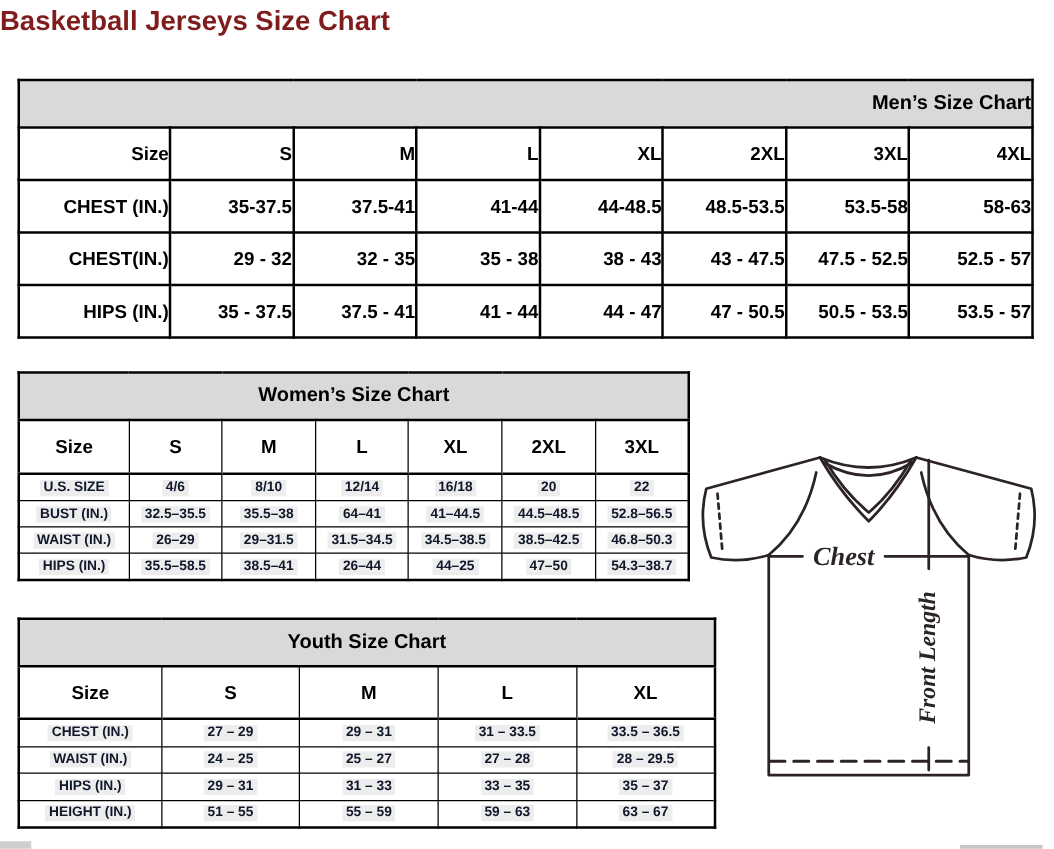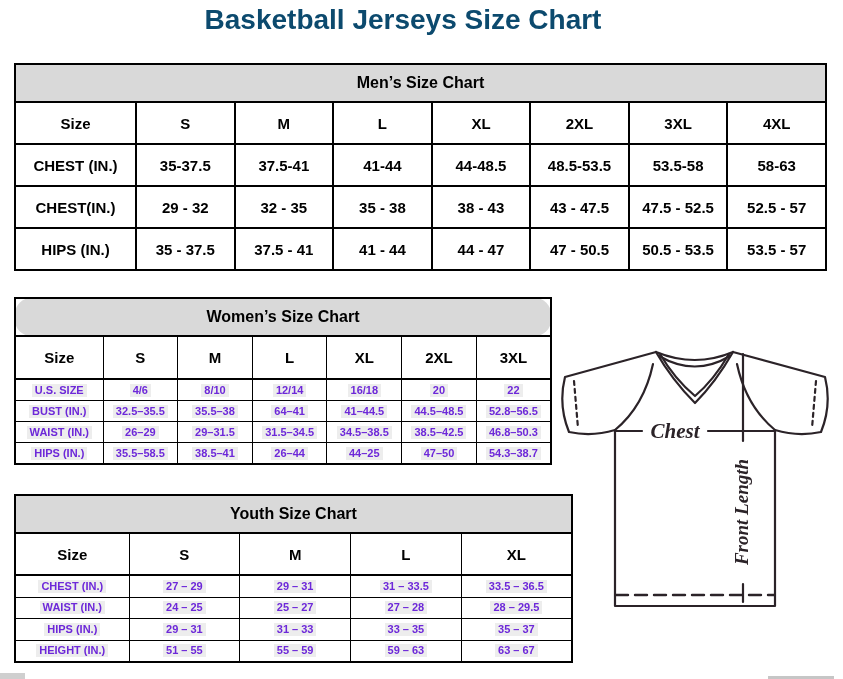--- a/index.html
+++ b/index.html
@@ -2,58 +2,58 @@
 <html><head>
 <meta charset="utf-8">
 <style>
   html,body{margin:0;padding:0;}
   body{
     width:843px;height:679px;position:relative;background:#ffffff;
     font-family:"Liberation Sans", sans-serif;overflow:hidden;
   }
   .page-title{
     position:absolute;top:4px;left:0;width:806px;margin:0;
-    text-align:center;font-size:28px;font-weight:bold;color:#0c4a6e;
+    font-size:22px;font-weight:bold;color:#7f1d1d;
     letter-spacing:0;
   }
   table.chart{
     position:absolute;border-collapse:collapse;table-layout:fixed;
     text-align:center;font-weight:bold;color:#000;background:#fff;
     border:2px solid #000;
   }
   .chart th,.chart td{border:1px solid #000;padding:0;overflow:hidden;white-space:nowrap;}
   .chart th.band{background:#d9d9d9;font-size:16px;}
   
   .mens{left:14px;top:63px;width:813px;}
-  .mens th,.mens td{border-width:2px;font-size:15px;}
+  .mens th,.mens td{border-width:2px;font-size:15px;text-align:right;}
   .mens th.band{height:36px;}
   .mens tr.cols th{height:40px;}
   .mens tr.datarow th,.mens tr.datarow td{height:40px;}
   .mens col.labelcol{width:121px;}
   
   .womens{left:14px;top:297px;width:538px;}
-  .womens th,.womens td{font-size:15px;border-radius:16px;}
+  .womens th,.womens td{font-size:15px;}
   .womens th.band{height:36px;border-bottom-width:2px;}
   .womens tr.cols th{height:41px;border-bottom-width:2px;}
   .womens tr.datarow th,.womens tr.datarow td{height:20px;font-size:11px;}
   .womens col.labelcol{width:88px;}
   
   .youth{left:14px;top:494px;width:559px;}
   .youth th,.youth td{font-size:15px;}
   .youth th.band{height:36px;border-bottom-width:2px;}
   .youth tr.cols th{height:40px;border-bottom-width:2px;}
   .youth tr.datarow th,.youth tr.datarow td{height:20.5px;font-size:11px;}
   .youth col.labelcol{width:114px;}
   
-  .womens tr.datarow,.youth tr.datarow{color:#6d28d9;}
+  .womens tr.datarow,.youth tr.datarow{color:#0f172a;}
   .womens tr.datarow span.hl,.youth tr.datarow span.hl{
     background:#ededed;padding:0 3px;display:inline-block;line-height:13px;
   }
   
-  .jersey{position:absolute;left:556px;top:344px;width:282px;height:272px;}
+  .jersey{position:absolute;left:556px;top:358px;width:282px;height:272px;}
   .jersey svg{display:block;}
   .dtext{
     font-family:"Liberation Serif", serif;font-style:italic;font-weight:bold;
     fill:#2b2328;
   }
   
   .artifact-bl{position:absolute;left:0;top:673px;width:25px;height:6px;background:#cfcfcf;}
   .artifact-br{position:absolute;left:768px;top:676px;width:66px;height:3px;background:#c6c6c6;}
 </style>
 </head>

